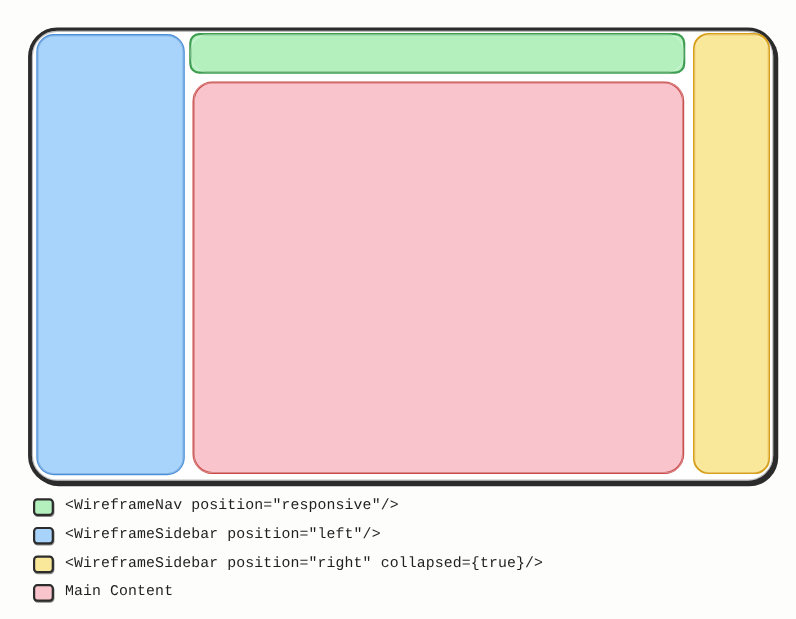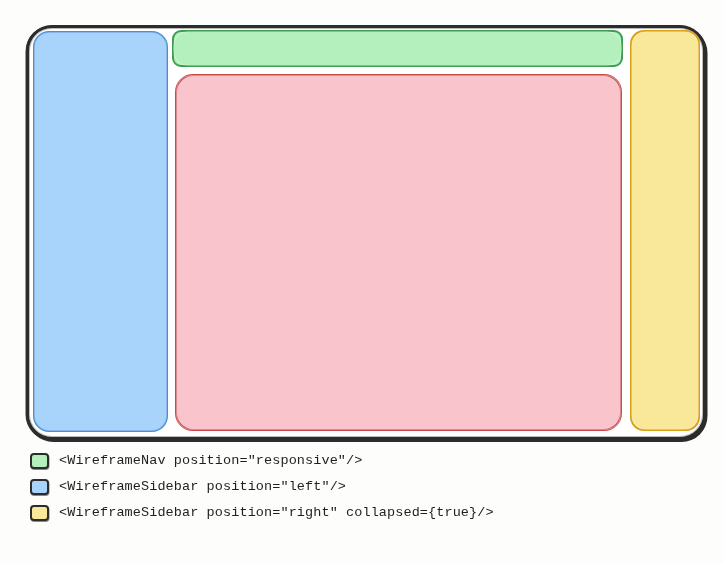--- a/index.html
+++ b/index.html
@@ -169,15 +169,19 @@
     <div class="legend-row">
       <span class="legend-swatch" id="sw1" style="background-color: rgb(168, 212, 251); border-color: rgb(44, 44, 44);"></span>
       <span class="legend-label">&lt;WireframeSidebar position="left"/&gt;</span>
     </div>
 
     <div class="legend-row">
       <span class="legend-swatch" id="sw2" style="background-color: rgb(250, 232, 154); border-color: rgb(44, 44, 44);"></span>
       <span class="legend-label">&lt;WireframeSidebar position="right" collapsed={true}/&gt;</span>
     </div>
 
+    <div class="legend-row">
+      <span class="legend-swatch" id="sw3" style="background-color: rgb(250, 196, 204); border-color: rgb(44, 44, 44);"></span>
+      <span class="legend-label">Main Content</span>
+    </div>
 
   </div>
 </div>
 
 </body></html>

